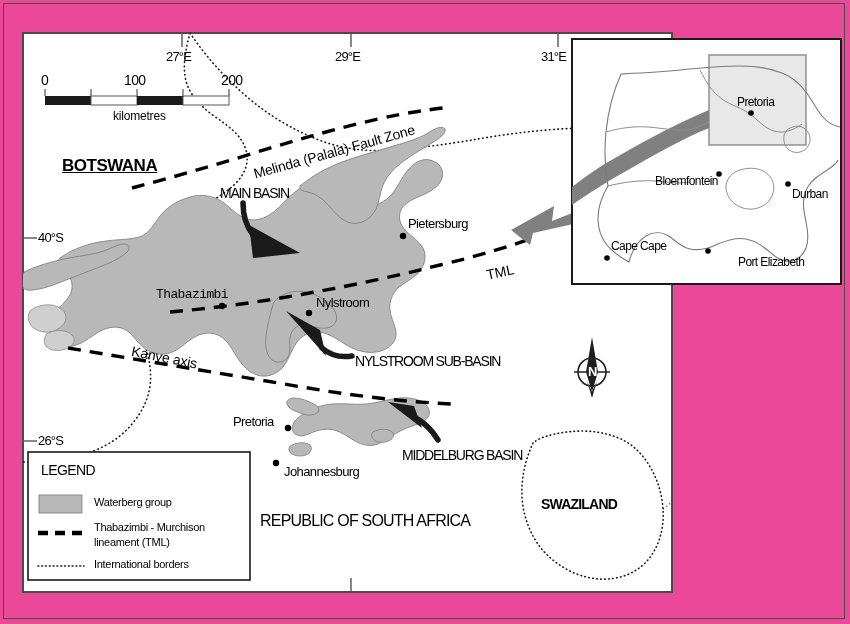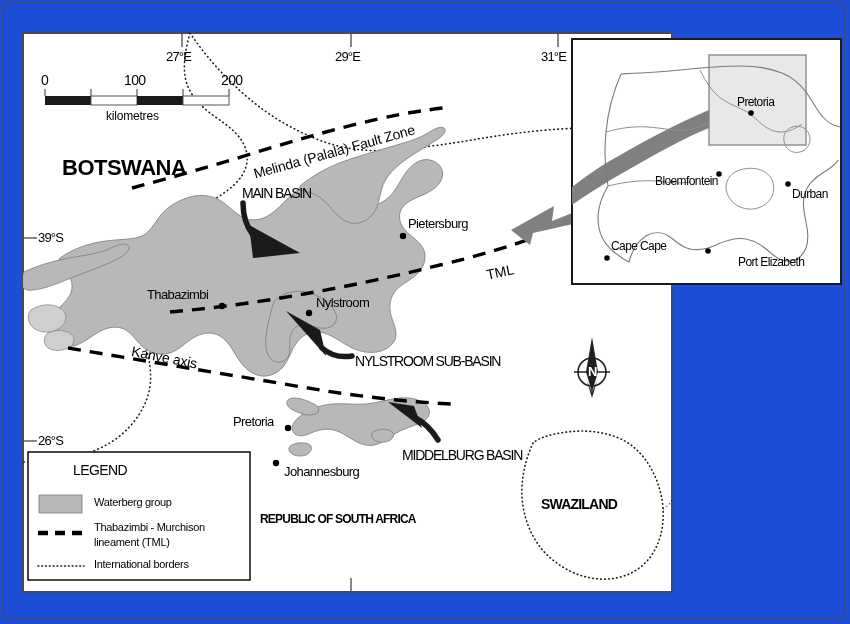--- a/index.html
+++ b/index.html
@@ -7,21 +7,21 @@
     padding: 0;
     background: #ffffff;
   }
   body {
     font-family: "Liberation Sans", sans-serif;
   }
   #page {
     position: relative;
     width: 850px;
     height: 624px;
-    background: #1d4ed8;
+    background: #ec4899;
     overflow: hidden;
   }
   #outer-border {
     position: absolute;
     left: 3px; top: 3px;
     width: 842px; height: 616px;
     border: 1px solid #4a4a4a;
     box-sizing: border-box;
     pointer-events: none;
   }
@@ -33,26 +33,27 @@
   }
   .lbl {
     position: absolute;
     white-space: nowrap;
     color: #000000;
     font-family: "Liberation Sans", sans-serif;
     line-height: 1;
   }
   .country-label {
     font-weight: bold;
-    font-size: 22px;
+    font-size: 17px;
     letter-spacing: -0.5px;
+    text-decoration: underline;
   }
   .rsa-label {
-    font-weight: bold;
-    font-size: 12px;
+    font-weight: normal;
+    font-size: 16px;
     letter-spacing: -0.8px;
   }
   .swazi-label {
     font-weight: bold;
     font-size: 14px;
     letter-spacing: -0.8px;
   }
   .basin-label {
     font-size: 14px;
     letter-spacing: -1.2px;
@@ -73,21 +74,20 @@
     font-size: 12px;
     letter-spacing: -0.2px;
   }
   .inset-city {
     font-size: 12px;
     letter-spacing: -0.6px;
   }
   .legend-title {
     font-size: 14px;
     letter-spacing: -0.6px;
-    margin-left: 32px;
   }
   .legend-text {
     font-size: 11px;
     letter-spacing: -0.3px;
   }
   .rot-melinda {
     transform: rotate(-15.5deg);
     transform-origin: 0 0;
     font-size: 14px;
     letter-spacing: -0.2px;
@@ -316,42 +316,42 @@
       <circle cx="719" cy="174" r="2.8" fill="#000"></circle>
       <circle cx="788" cy="184" r="2.8" fill="#000"></circle>
       <circle cx="607" cy="258" r="2.8" fill="#000"></circle>
       <circle cx="708" cy="251" r="2.8" fill="#000"></circle>
     </g>
   </svg>
 
   <div class="lbl coord-label" style="left:166px; top:50px;">27°E</div>
   <div class="lbl coord-label" style="left:335px; top:50px;">29°E</div>
   <div class="lbl coord-label" style="left:541px; top:50px;">31°E</div>
-  <div class="lbl coord-label" style="left:38px; top:231px;">39°S</div>
+  <div class="lbl coord-label" style="left:38px; top:231px;">40°S</div>
   <div class="lbl coord-label" style="left:38px; top:434px;">26°S</div>
 
   <div class="lbl scale-num" style="left:41px; top:73px;">0</div>
   <div class="lbl scale-num" style="left:124px; top:73px;">100</div>
   <div class="lbl scale-num" style="left:221px; top:73px;">200</div>
-  <div class="lbl scale-unit" style="left:106px; top:110px;text-align:center;">kilometres</div>
+  <div class="lbl scale-unit" style="left:113px; top:110px;text-align:center;">kilometres</div>
 
   <div class="lbl country-label" style="left:62px; top:157px;">BOTSWANA</div>
   <div class="lbl rsa-label" style="left:260px; top:513px;">REPUBLIC OF SOUTH AFRICA</div>
   <div class="lbl swazi-label" style="left:541px; top:497px;">SWAZILAND</div>
 
-  <div class="lbl basin-label" style="left:242px; top:186px;">MAIN BASIN</div>
+  <div class="lbl basin-label" style="left:220px; top:186px;">MAIN BASIN</div>
   <div class="lbl basin-label" style="left:355px; top:354px;">NYLSTROOM SUB-BASIN</div>
   <div class="lbl basin-label" style="left:402px; top:448px;">MIDDELBURG BASIN</div>
 
   <div class="lbl rot-melinda" style="left:252px; top:167px;">Melinda (Palala) Fault Zone</div>
   <div class="lbl rot-tml" style="left:485px; top:268px;">TML</div>
   <div class="lbl rot-kanye" style="left:133px; top:344px;">Kanye axis</div>
 
   <div class="lbl city-label" style="left:408px; top:217px;">Pietersburg</div>
-  <div class="lbl city-label" style="left:147px; top:288px;">Thabazimbi</div>
+  <div class="lbl city-label" style="left:156px; top:288px;font-family:Liberation Mono, monospace;">Thabazimbi</div>
   <div class="lbl city-label" style="left:316px; top:296px;">Nylstroom</div>
   <div class="lbl city-label" style="left:233px; top:415px;">Pretoria</div>
   <div class="lbl city-label" style="left:284px; top:465px;">Johannesburg</div>
 
   <div class="lbl north-n" style="left:588px; top:365px;">N</div>
 
   <div class="lbl legend-title" style="left:41px; top:463px;">LEGEND</div>
   <div class="lbl legend-text" style="left:94px; top:497px;">Waterberg group</div>
   <div class="lbl legend-text" style="left:94px; top:522px;">Thabazimbi - Murchison</div>
   <div class="lbl legend-text" style="left:94px; top:537px;">lineament (TML)</div>

